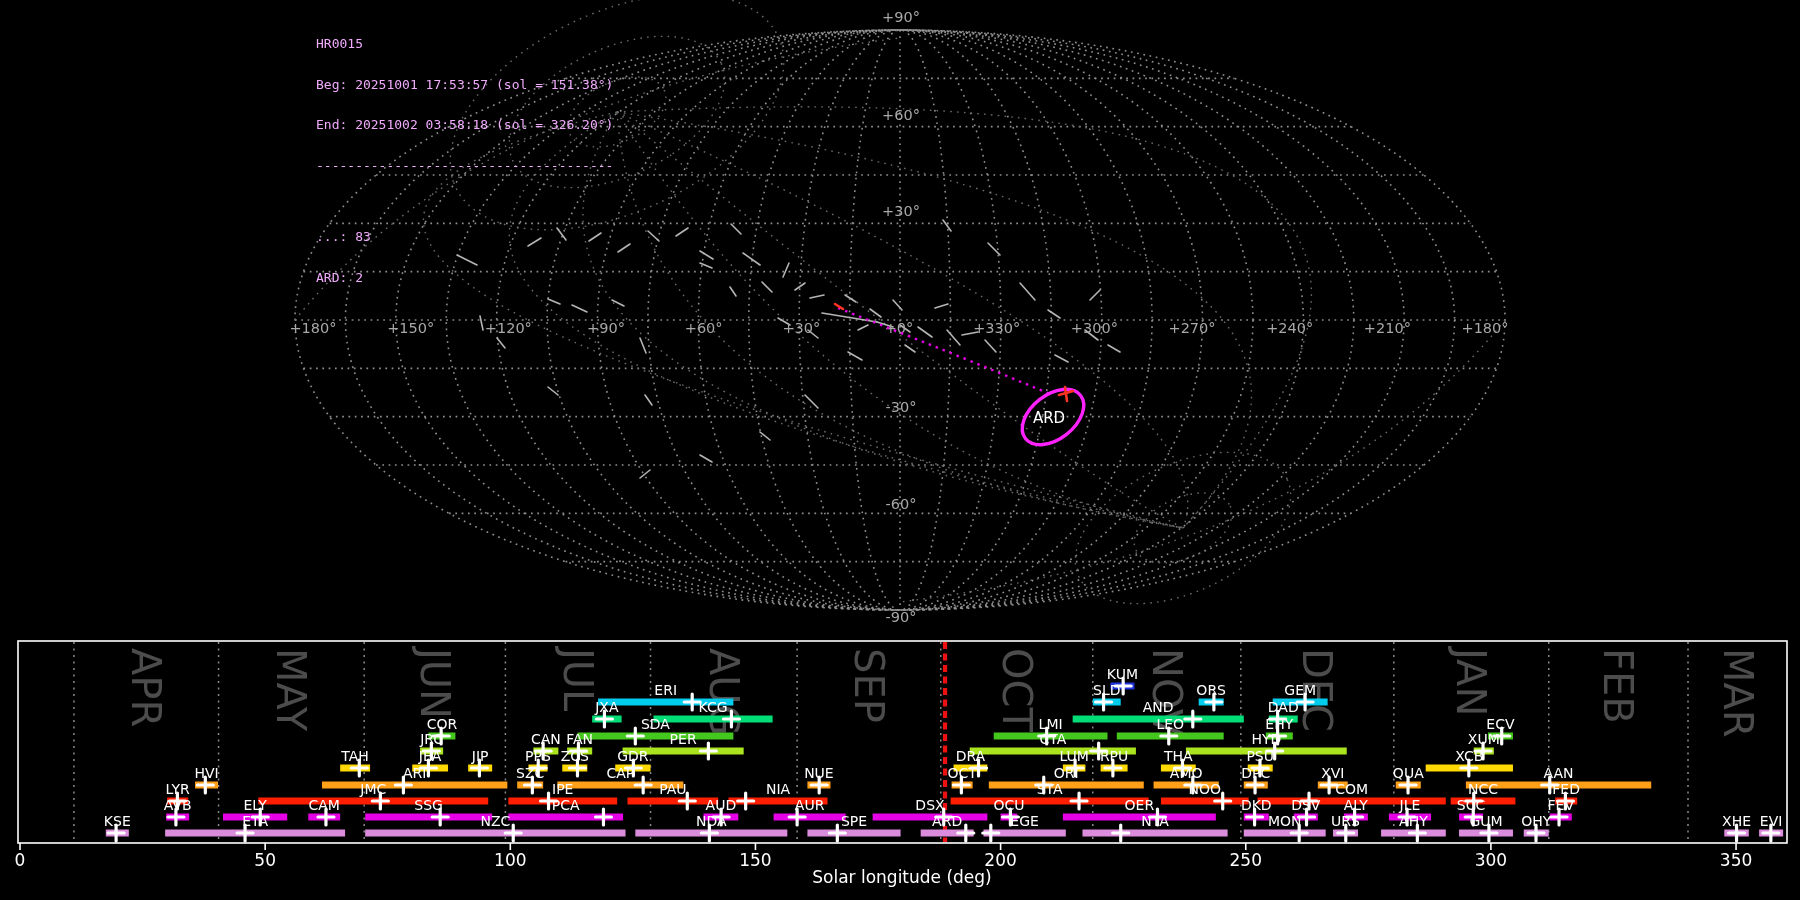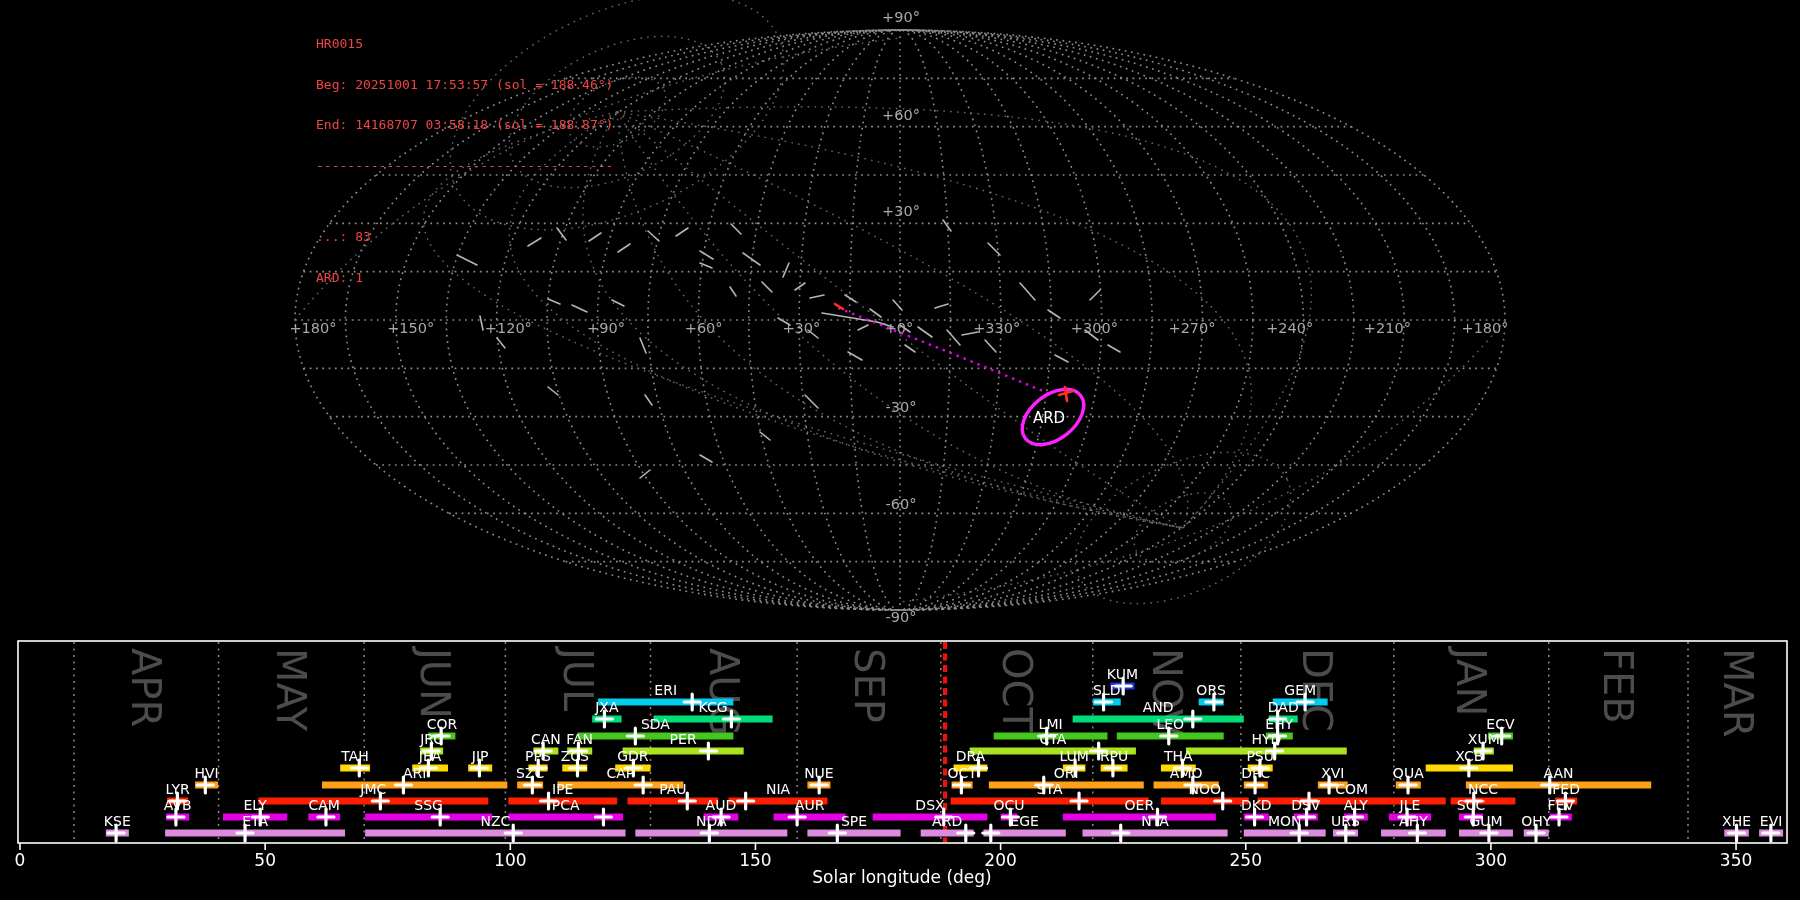--- a/index.html
+++ b/index.html
@@ -1,17 +1,17 @@
 <!DOCTYPE html>
 <html><head>
 <meta charset="utf-8">
 <style>
   html,body{margin:0;padding:0;background:#000;width:1800px;height:900px;position:relative;overflow:hidden;}
   #header-block{
-    position:absolute;left:316px;top:10px;color:#ef4444;
+    position:absolute;left:316px;top:10px;color:#f0abfc;
     font-family:"DejaVu Sans Mono",monospace;font-size:13px;line-height:13.5px;
     white-space:pre;
   }
   #header-block .gap{height:4px;}
   svg{position:absolute;left:0;}
   #sky{top:0;}
   #timeline{top:640px;}
   .grid{stroke:#8f8f8f;stroke-width:1.6;stroke-dasharray:1.7 4.6;fill:none;}
   .grid2{stroke:#6a6a6a;stroke-width:1.4;stroke-dasharray:1.6 5.2;fill:none;}
   .trail{stroke:#b5b5b5;stroke-width:1.6;stroke-linecap:round;}
@@ -158,26 +158,26 @@
       <line x1="835" y1="304" x2="843" y2="309" class="redmark"></line>
       <ellipse cx="1053" cy="417" rx="35" ry="22" transform="rotate(-38 1053 417)" class="ard-ellipse"></ellipse>
       <line x1="1059" y1="395" x2="1073" y2="391" class="redmark"></line>
       <line x1="1065" y1="387" x2="1067" y2="401" class="redmark"></line>
       <text x="1049" y="423" class="ard-label">ARD</text>
     </g>
 </svg>
 
 <div id="header-block">
   <div>HR0015</div>
-  <div>Beg: 20251001 17:53:57 (sol = 188.46°)</div>
-  <div>End: 14168707 03:58:18 (sol = 188.87°)</div>
+  <div>Beg: 20251001 17:53:57 (sol = 151.38°)</div>
+  <div>End: 20251002 03:58:18 (sol = 326.20°)</div>
   <div>--------------------------------------</div>
   <div class="gap"></div>
   <div>...: 83</div>
-  <div>ARD: 1</div>
+  <div>ARD: 2</div>
 </div>
 
 <svg id="timeline" width="1800" height="260" viewBox="0 0 1800 260" xmlns="http://www.w3.org/2000/svg">
   <g id="tl-months">
       <line x1="73.93299999999999" y1="2" x2="73.93299999999999" y2="202" class="mline"></line>
       <text x="132.25225" y="8" class="month-label" transform="rotate(90 132.25225 8)">APR</text>
       <line x1="218.5715" y1="2" x2="218.5715" y2="202" class="mline"></line>
       <text x="277.38104999999996" y="8" class="month-label" transform="rotate(90 277.38104999999996 8)">MAY</text>
       <line x1="364.19059999999996" y1="2" x2="364.19059999999996" y2="202" class="mline"></line>
       <text x="420.7937999999999" y="8" class="month-label" transform="rotate(90 420.7937999999999 8)">JUN</text>

